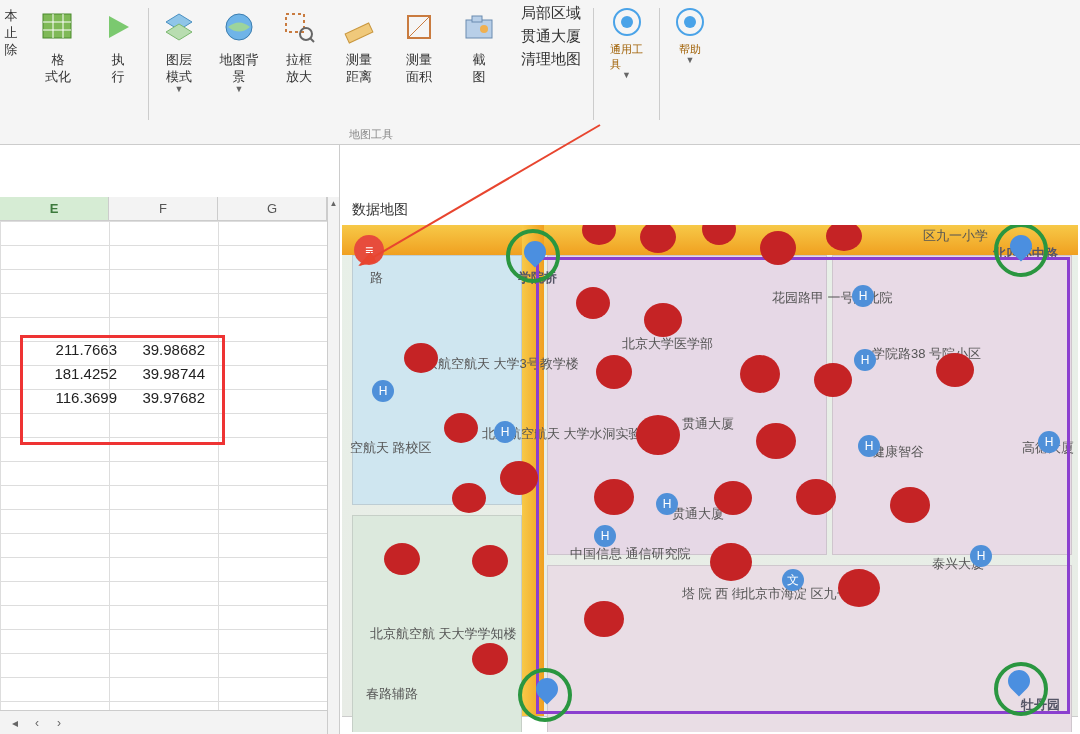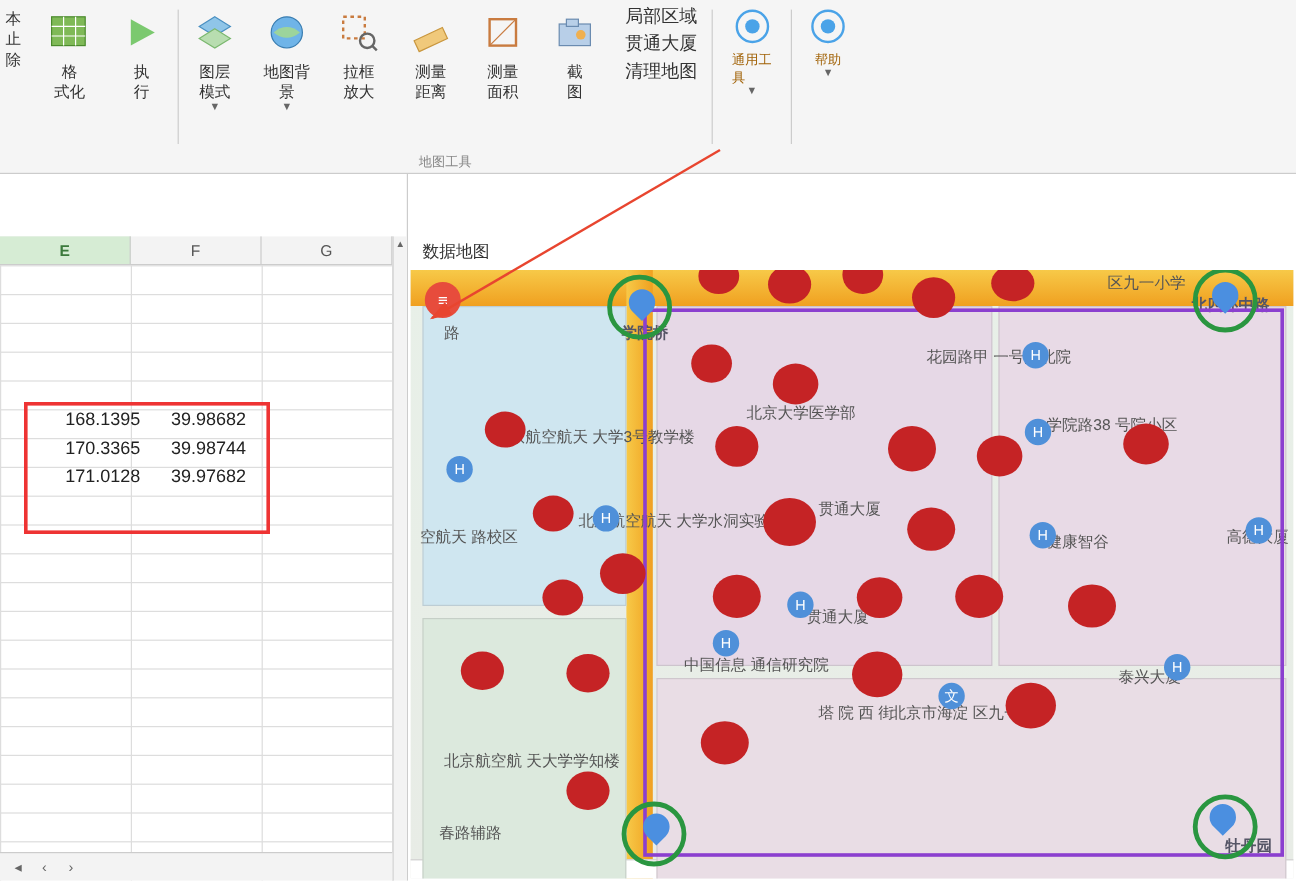--- a/index.html
+++ b/index.html
@@ -225,29 +225,29 @@
         <div class="gridline-h" style="top: 480px;"></div>
         <div class="gridline-h" style="top: 504px;"></div>
       </div>
     <div class="scroll-gutter">
       <div class="ar">▲</div>
     </div>
 
     <div class="redbox"></div>
     <div class="data-table">
       <div class="row">
-          <span class="c1">168.1395</span>
+          <span class="c1">211.7663</span>
           <span class="c2">39.98682</span>
         </div>
       <div class="row">
-          <span class="c1">170.3365</span>
+          <span class="c1">181.4252</span>
           <span class="c2">39.98744</span>
         </div>
       <div class="row">
-          <span class="c1">171.0128</span>
+          <span class="c1">116.3699</span>
           <span class="c2">39.97682</span>
         </div>
     </div>
 
     <div class="sheet-tabs">
       <span class="ic">◂</span>
       <span class="ic">‹</span>
       <span class="ic">›</span>
     </div>
   </div>

